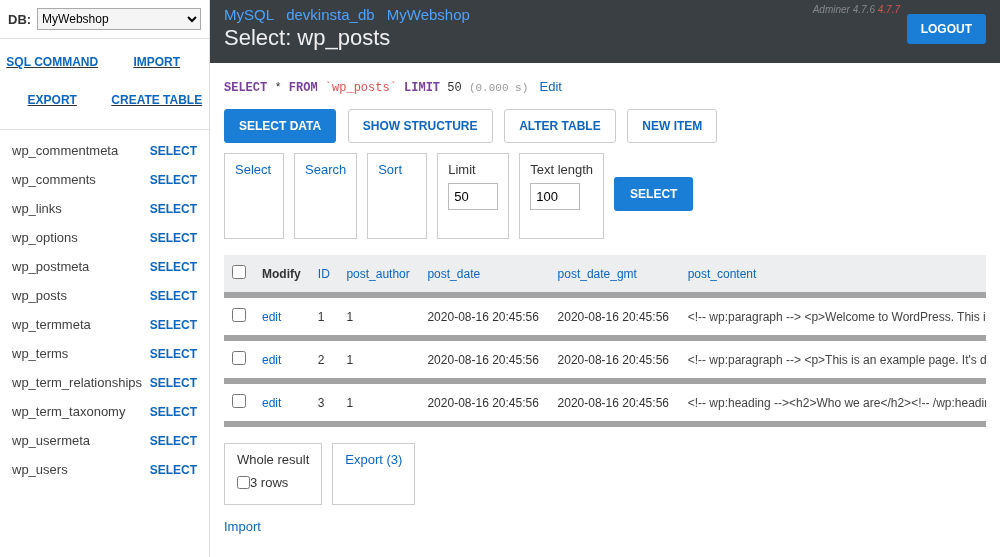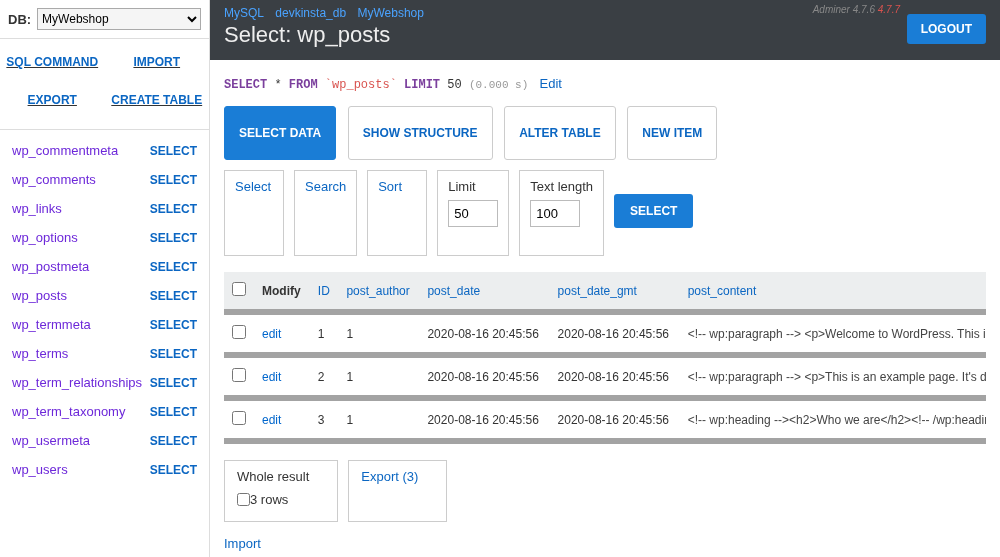--- a/index.html
+++ b/index.html
@@ -7,53 +7,53 @@
 a { color: #0066cc; text-decoration: none; cursor: pointer; }
 .layout { display: flex; height: 557px; }
 .sidebar { width: 210px; border-right: 1px solid #ddd; background: #fff; display: flex; flex-direction: column; }
 .db-row { display: flex; align-items: center; padding: 8px 8px; border-bottom: 1px solid #ddd; }
 .db-row label { font-weight: bold; margin-right: 6px; }
 .db-select { flex: 1; height: 22px; border: 1px solid #aaa; background: #f5f5f5; font-size: 12px; }
 .sidebar-actions { display: flex; flex-wrap: wrap; padding: 4px 0 10px 0; border-bottom: 1px solid #ddd; text-decoration: underline; }
 .sidebar-actions a { width: 50%; text-align: center; color: #0b66c2; font-weight: bold; font-size: 12px; padding: 12px 4px; }
 .table-list { padding: 6px 0; }
 .table-row { display: flex; justify-content: space-between; align-items: center; padding: 7px 12px; }
-.table-row .tname { color: #6d28d9; font-size: 13px; }
+.table-row .tname { color: #404040; font-size: 13px; }
 .table-row .sel { color: #0b66c2; font-weight: bold; font-size: 12px; }
 .main { flex: 1; display: flex; flex-direction: column; overflow: hidden; }
 .topbar { background: #3a3f44; color: #fff; padding: 6px 14px 12px 14px; position: relative; }
-.topbar .crumbs { font-size: 12px; margin-bottom: 2px; }
+.topbar .crumbs { font-size: 15px; margin-bottom: 2px; }
 .topbar .crumbs a { color: #4aa3ff; margin-right: 8px; }
 .topbar h2 { font-size: 22px; font-weight: normal; color: #eee; }
 .adminer-badge { position: absolute; top: 4px; right: 100px; font-size: 10px; color: #888; font-style: italic; }
 .adminer-badge .v { color: #d9534f; }
 .logout-btn { position: absolute; top: 14px; right: 14px; background: #1a7dd6; color: #fff; border: none; padding: 8px 14px; font-weight: bold; font-size: 12px; cursor: pointer; border-radius: 3px; }
 .content { padding: 16px 14px; overflow: auto; }
 .sql-line { font-family: "Courier New", monospace; font-size: 12px; margin-bottom: 14px; }
 .sql-line .kw { color: #7b3f9d; font-weight: bold; }
 .sql-line .tbl { color: #d9534f; }
 .sql-line .time { color: #999; font-size: 11px; }
 .sql-line .edit-link { color: #0b66c2; font-size: 13px; margin-left: 4px; font-family: Arial; }
 .btnrow { margin-bottom: 10px; }
-.btn { display: inline-block; background: #fff; border: 1px solid #ccc; color: #0b66c2; font-weight: bold; font-size: 12px; padding: 19px 14px; margin-right: 8px; cursor: pointer; border-radius: 3px; }
+.btn { display: inline-block; background: #fff; border: 1px solid #ccc; color: #0b66c2; font-weight: bold; font-size: 12px; padding: 9px 14px; margin-right: 8px; cursor: pointer; border-radius: 3px; }
 .btn.primary { background: #1a7dd6; color: #fff; border-color: #1a7dd6; }
 .fieldsets { display: flex; gap: 10px; margin-bottom: 16px; }
 .fset { border: 1px solid #ccc; padding: 8px 10px 28px 10px; min-width: 60px; }
 .fset .fslabel { color: #0b66c2; font-size: 13px; margin-bottom: 6px; display: block; }
 .fset .fslabel.plain { color: #333; }
 .fset input { width: 50px; padding: 5px; border: 1px solid #bbb; font-size: 13px; }
 .select-go { background: #1a7dd6; color: #fff; border: none; padding: 10px 16px; font-weight: bold; font-size: 12px; cursor: pointer; border-radius: 3px; align-self: flex-start; margin-top: 24px; }
 .data-table { width: 100%; border-collapse: collapse; margin-bottom: 16px; }
 .data-table th, .data-table td { text-align: left; padding: 10px 8px; border-bottom: 6px solid #a3a3a3; font-size: 12px; white-space: nowrap; overflow: hidden; }
 .data-table thead th { background: #eceeef; color: #0b66c2; font-weight: normal; }
 .data-table thead th.plain { color: #333; font-weight: bold; }
 .data-table td.content-col { max-width: 300px; overflow: hidden; text-overflow: clip; color: #444; }
 .data-table input[type=checkbox] { width: 14px; height: 14px; }
 .result-boxes { display: flex; gap: 10px; margin-bottom: 14px; }
-.rbox { border: 1px solid #ccc; padding: 8px 28px 14px 12px; }
+.rbox { border: 1px solid #ccc; padding: 8px 12px 14px 12px; }
 .rbox .rtitle { font-size: 13px; margin-bottom: 8px; display: block; }
 .rbox .rtitle.plain { color: #333; }
 .rbox .rtitle.link { color: #0b66c2; }
 .rbox .rowcount { display: flex; align-items: center; gap: 0; }
 .rbox button { background: #bdbdbd; border: 1px solid #aaa; color: #333; padding: 8px 12px; font-size: 12px; cursor: pointer; margin-right: 4px; }
 .import-link { color: #0b66c2; font-size: 13px; }
 </style>
 </head>
 <body>
 

